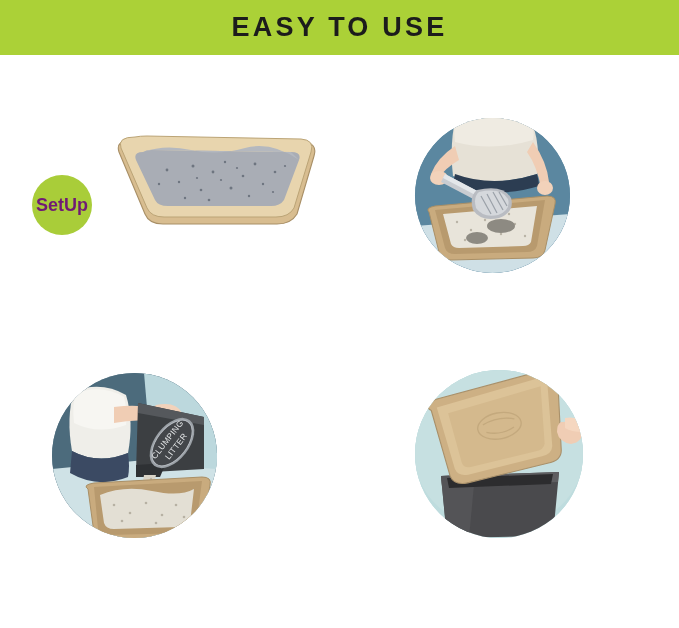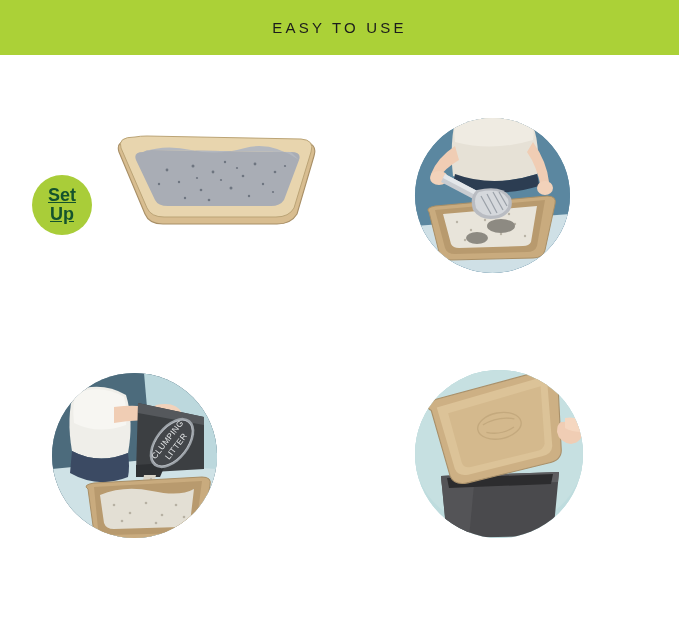--- a/index.html
+++ b/index.html
@@ -20,22 +20,22 @@
     position: absolute;
     left: 0; top: 0;
     width: 679px;
     height: 55px;
     background: #abd137;
     display: flex;
     align-items: center;
     justify-content: center;
   }
   .banner-title {
-    font-size: 15px;
-    font-weight: normal;
+    font-size: 27px;
+    font-weight: bold;
     letter-spacing: 3.2px;
     color: #1c1c1c;
   }
 
   
   .steps {
     position: absolute;
     left: 0; top: 55px;
     width: 679px;
     height: 573px;
@@ -49,24 +49,23 @@
   .step-d { left: 345px; top: 305px; width: 330px; height: 268px; }
 
   
   .badge {
     position: absolute;
     border-radius: 50%;
     background: #a9cd39;
     display: flex;
     align-items: center;
     justify-content: center;
-    flex-direction: column;
-    color: #14532d;
+    flex-direction: row;
+    color: #701a75;
     text-align: center;
-    text-decoration: underline;
   }
   .badge-setup {
     left: 22px; top: 85px;
     width: 60px; height: 60px;
     font-size: 18px;
     font-weight: bold;
     line-height: 19px;
   }
 
   

